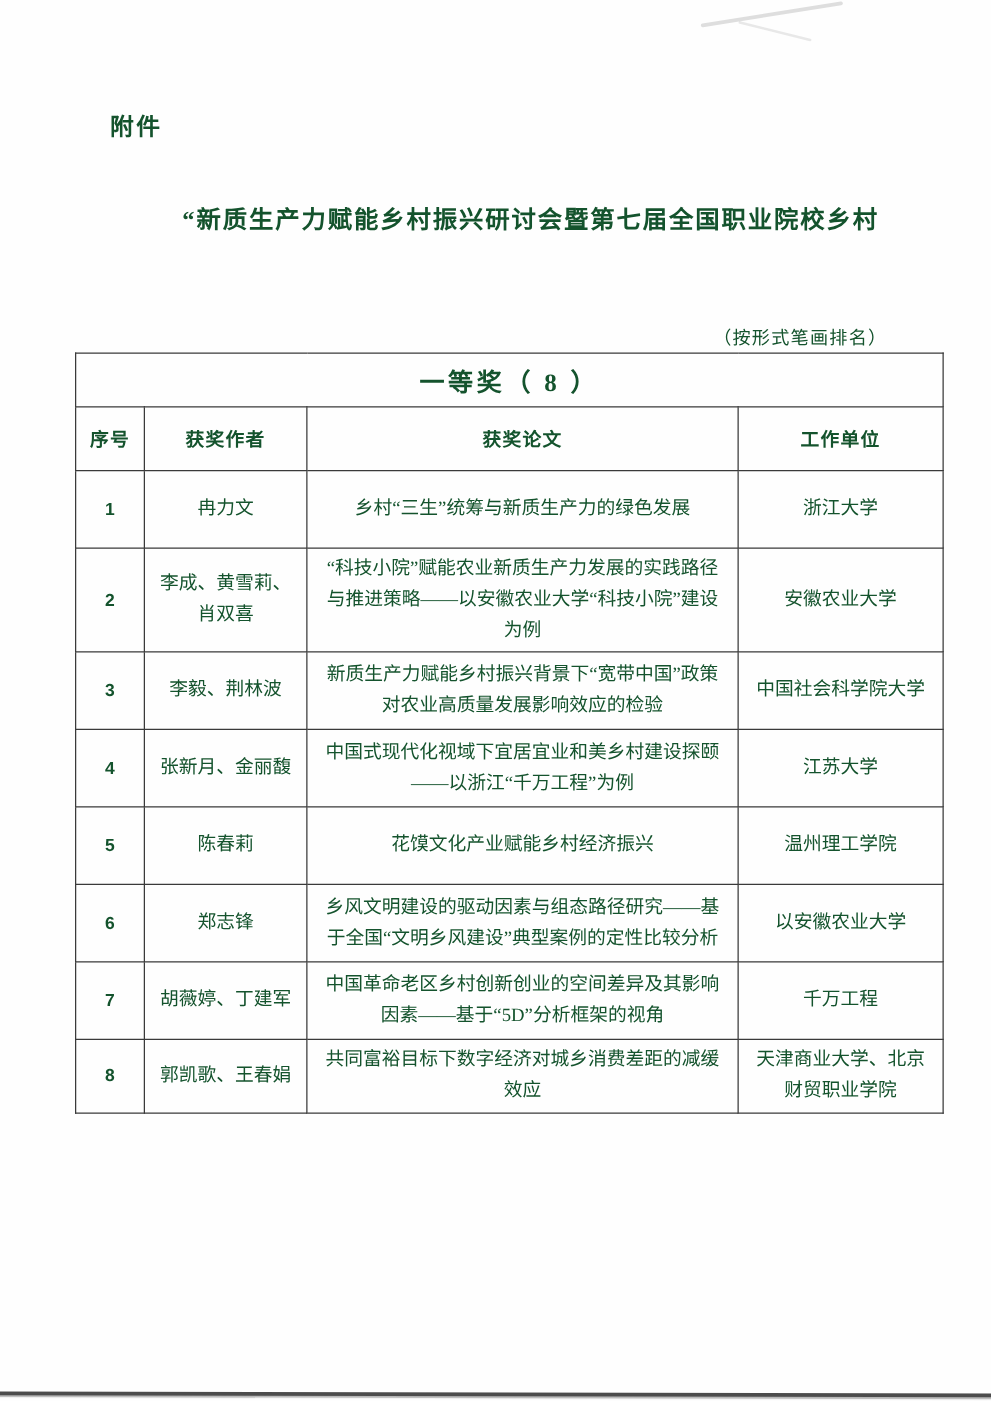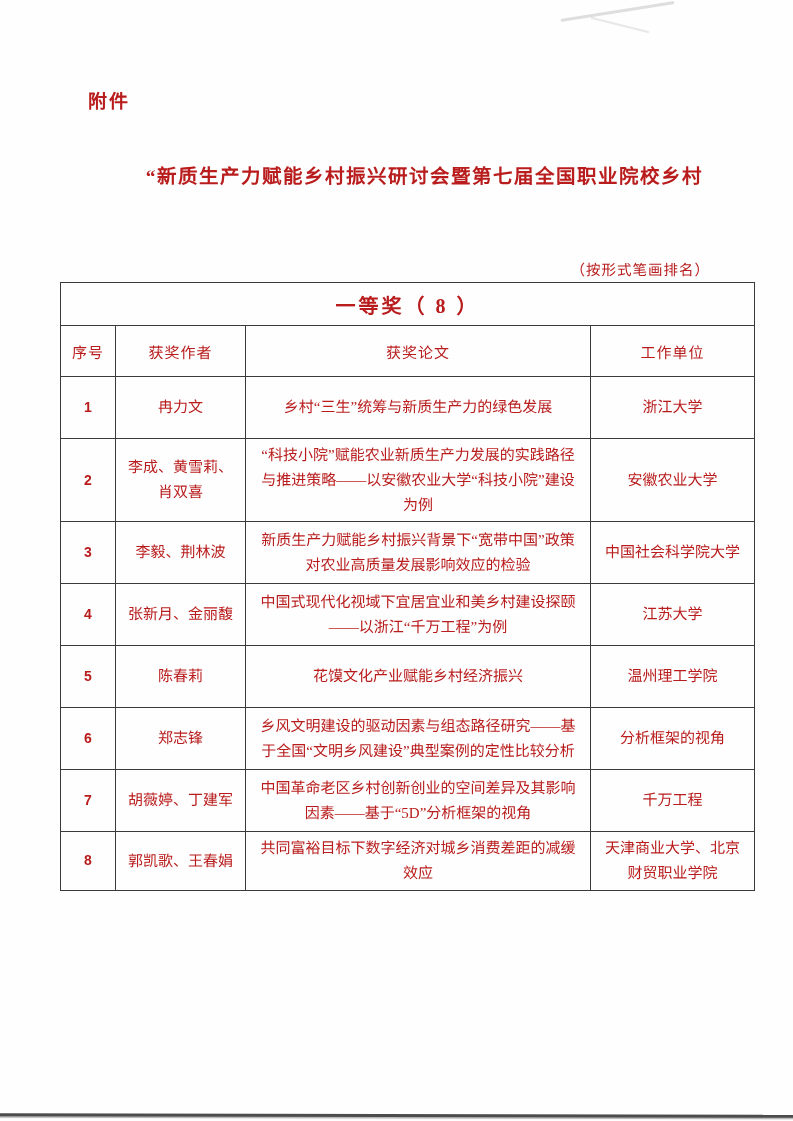--- a/index.html
+++ b/index.html
@@ -8,21 +8,21 @@
     background: #e8e8e8;
   }
   .page {
     position: relative;
     width: 793px;
     height: 1121px;
     margin: 0 auto;
     background: #fefefe;
     overflow: hidden;
     font-family: "Liberation Serif", "DejaVu Serif", serif;
-    color: #b91c1c;
+    color: #14532d;
   }
   .attachment-label {
     position: absolute;
     left: 88px;
     top: 86px;
     font-size: 19px;
     font-weight: bold;
     font-family: "Liberation Sans", "DejaVu Sans", sans-serif;
     letter-spacing: 2px;
   }
@@ -64,21 +64,21 @@
     height: 40px;
     text-align: center;
     font-size: 20px;
     font-weight: bold;
     letter-spacing: 3px;
   }
   .header-row th {
     height: 48px;
     text-align: center;
     font-size: 15px;
-    font-weight: normal;
+    font-weight: bold;
     letter-spacing: 1px;
   }
   tr.data-row { height: 62px; }
   tr.data-row:last-child { height: 52px; }
   tr.data-row td {
     text-align: center;
     vertical-align: middle;
     font-size: 15px;
     padding: 4px 8px;
     line-height: 1.65;
@@ -183,21 +183,21 @@
         <tr class="data-row">
     <td class="cell-no">5</td>
     <td class="cell-authors">陈春莉</td>
     <td class="cell-paper">花馍文化产业赋能乡村经济振兴</td>
     <td class="cell-affiliation">温州理工学院</td>
   </tr>
         <tr class="data-row">
     <td class="cell-no">6</td>
     <td class="cell-authors">郑志锋</td>
     <td class="cell-paper">乡风文明建设的驱动因素与组态路径研究——基于全国“文明乡风建设”典型案例的定性比较分析</td>
-    <td class="cell-affiliation">分析框架的视角</td>
+    <td class="cell-affiliation">以安徽农业大学</td>
   </tr>
         <tr class="data-row">
     <td class="cell-no">7</td>
     <td class="cell-authors">胡薇婷、丁建军</td>
     <td class="cell-paper">中国革命老区乡村创新创业的空间差异及其影响因素——基于“5D”分析框架的视角</td>
     <td class="cell-affiliation">千万工程</td>
   </tr>
         <tr class="data-row">
     <td class="cell-no">8</td>
     <td class="cell-authors">郭凯歌、王春娟</td>

